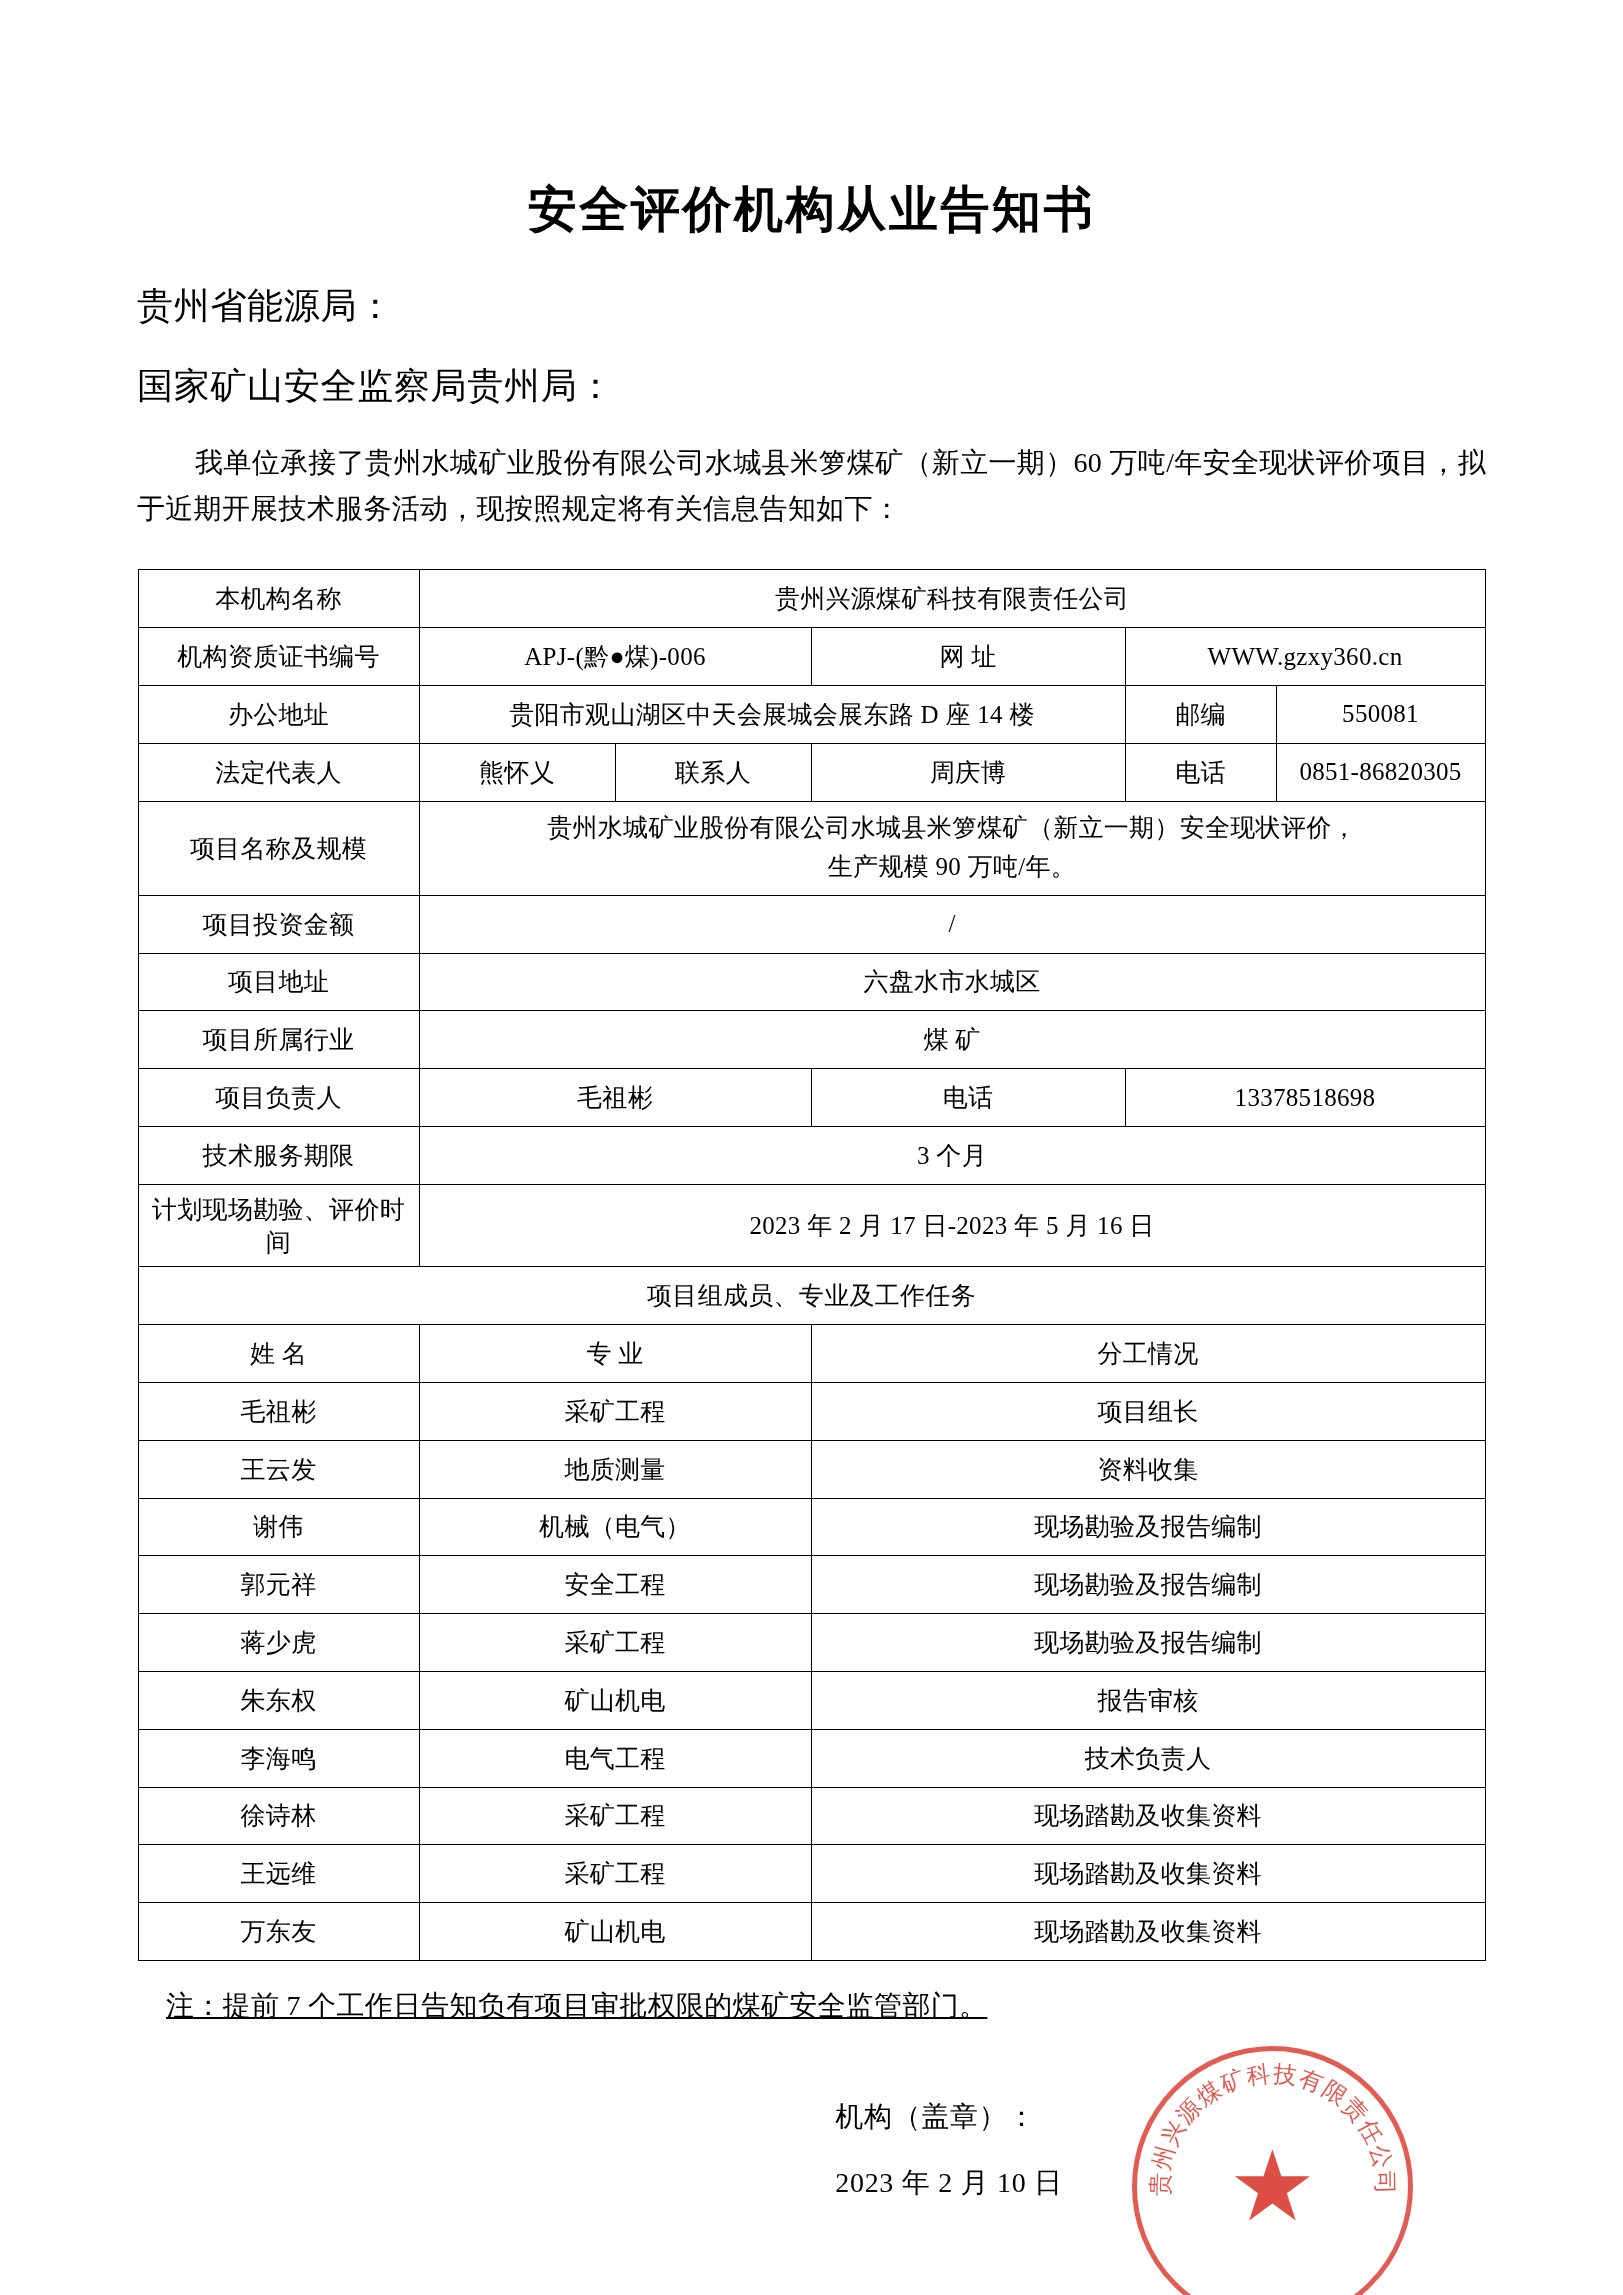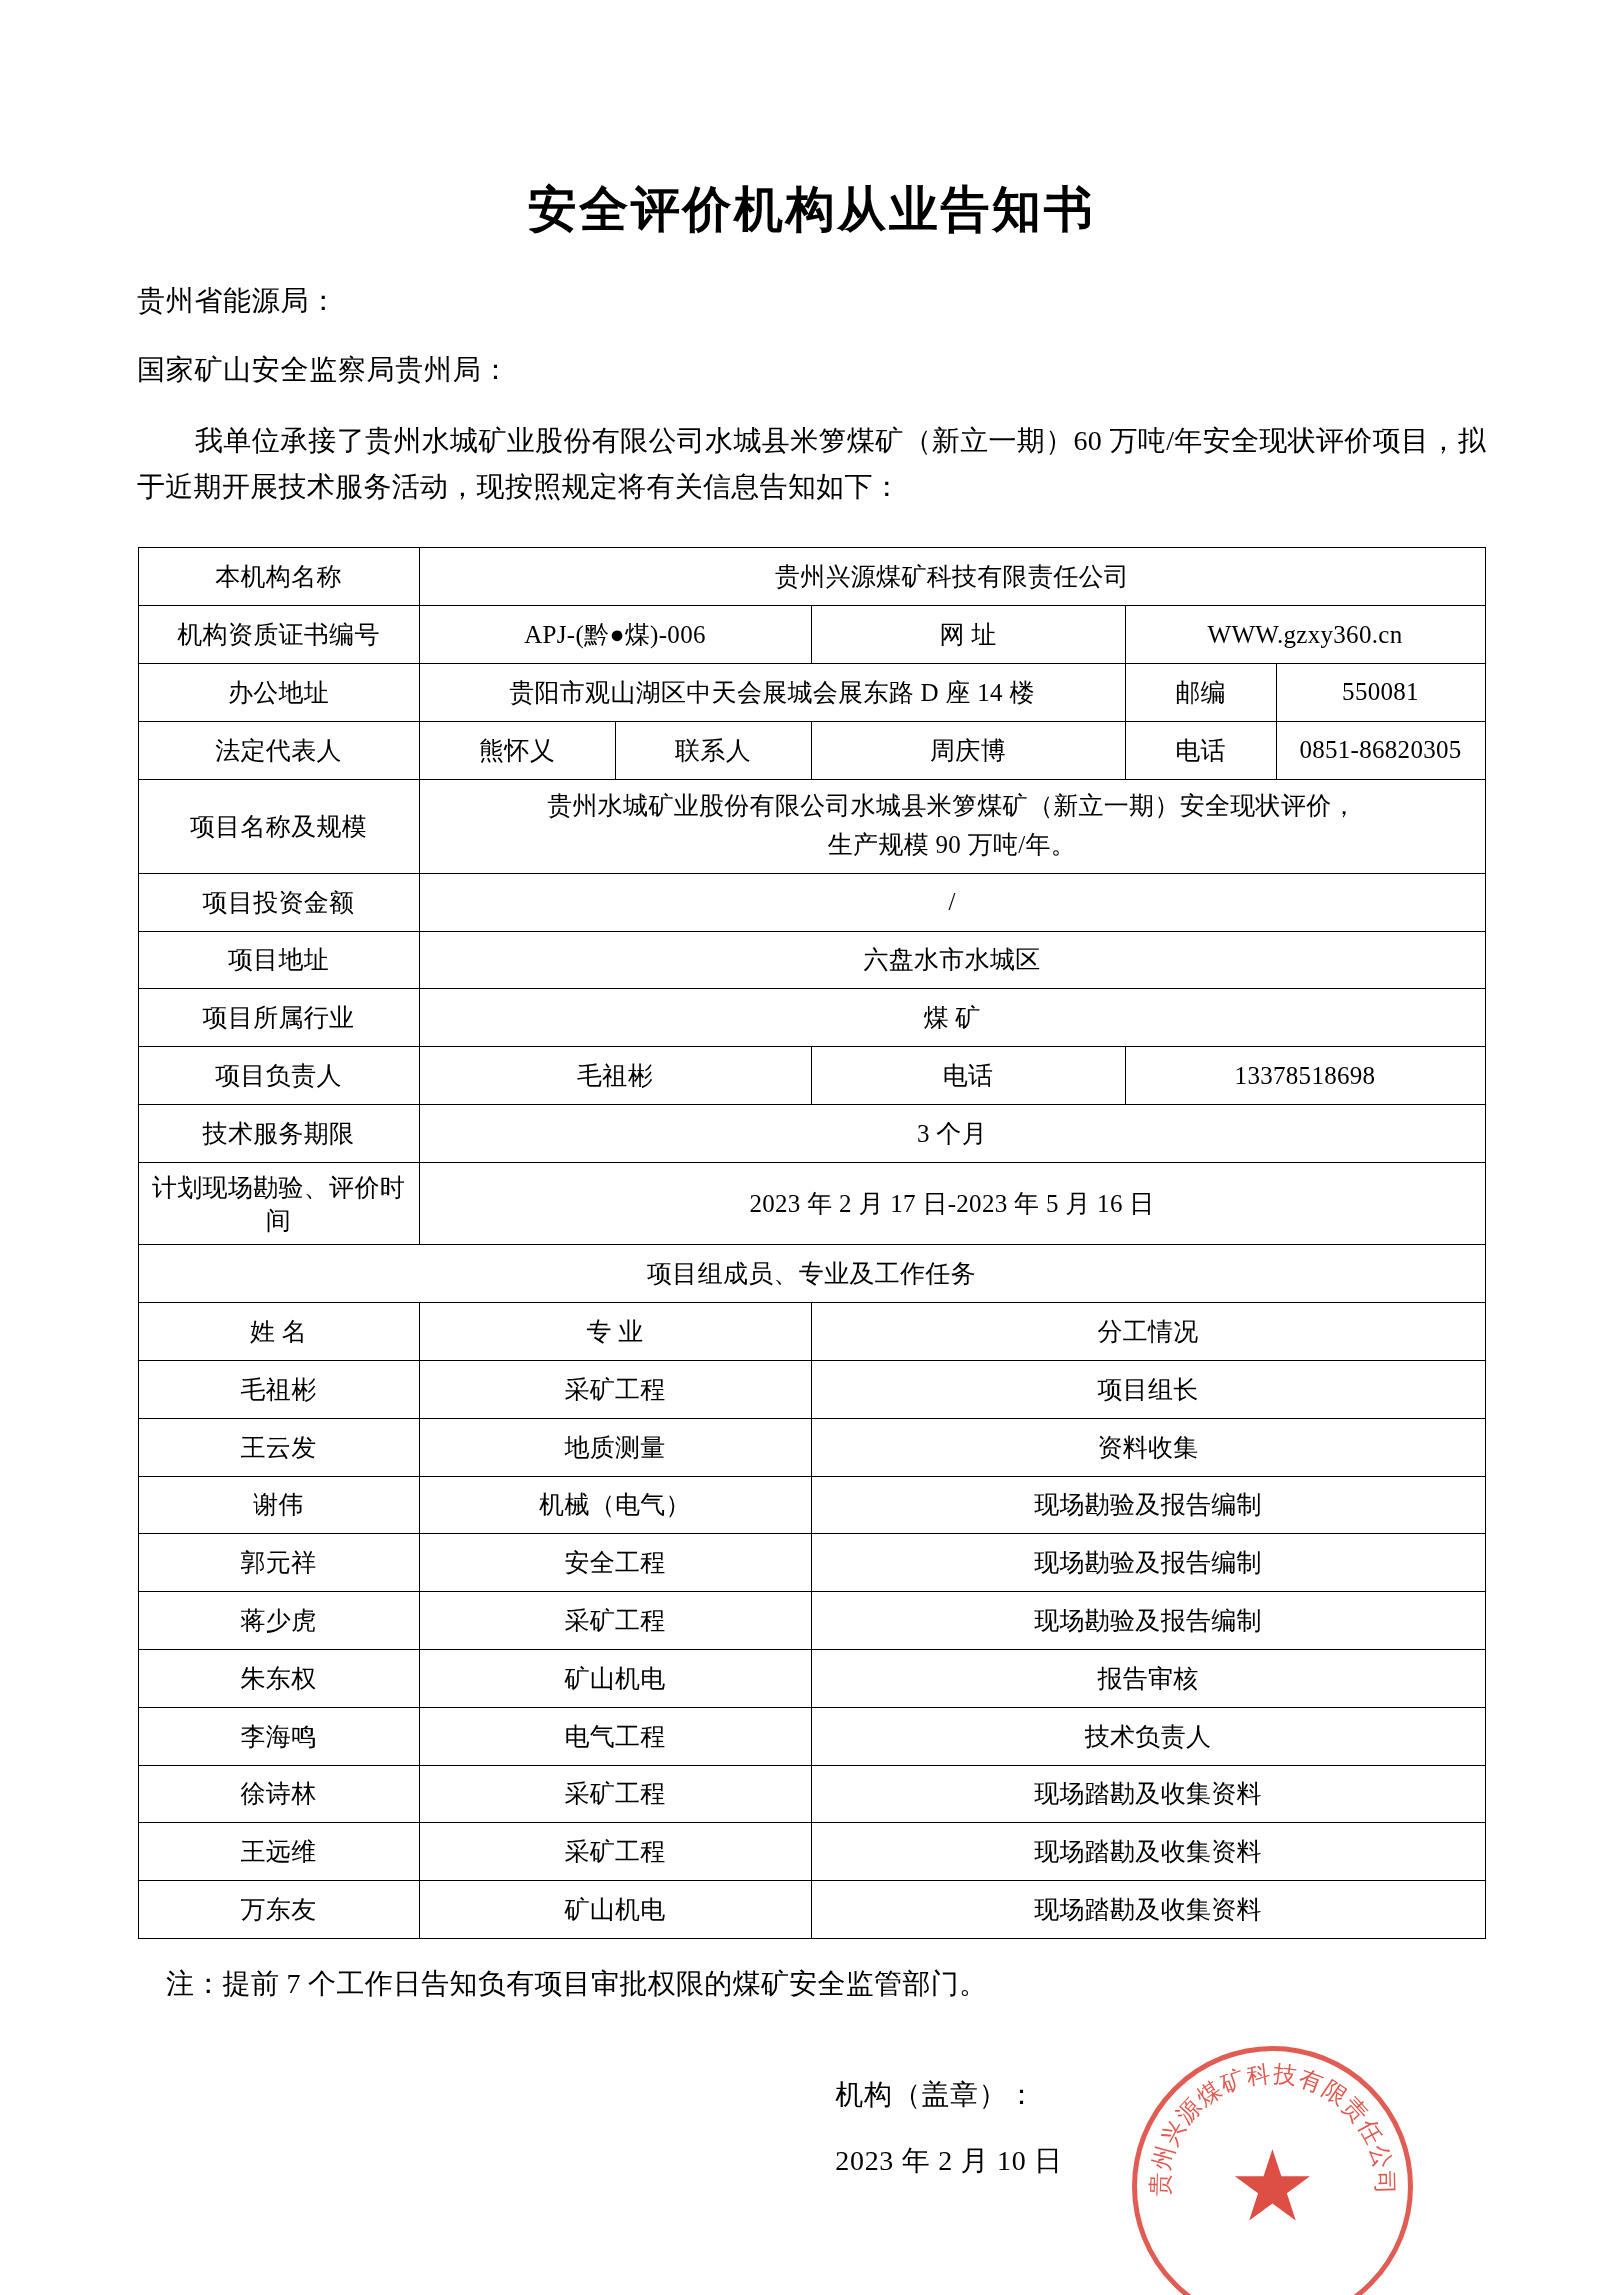--- a/index.html
+++ b/index.html
@@ -18,21 +18,21 @@
   }
   .doc-title {
     text-align:center;
     font-size:49px;
     font-weight:bold;
     letter-spacing:2.6px;
     margin:177px 0 0 0;
     font-family:"Liberation Serif", serif;
   }
   .addressee {
-    font-size:28px;
+    font-size:36px;
     margin:39px 0 0 137px;
     letter-spacing:0.7px;
   }
   .addressee.second { margin-top:31px; }
   .para {
     font-size:28px;
     line-height:1.65;
     margin:29px 137px 0 137px;
     text-indent:58px;
     text-align:justify;
@@ -57,20 +57,21 @@
   td.label { text-align:center; }
   td.leftpad { text-align:left; padding-left:18.3px; }
   .latin { font-family:"Liberation Serif", serif; letter-spacing:0.7px; }
   .two-line { line-height:1.55; }
 
   .note {
     font-size:28px;
     margin:26px 137px 0 137px;
     text-indent:29px;
     letter-spacing:0.3px;
+    text-decoration:underline;
   }
   .sign-block {
     margin-top:46px;
     text-align:center;
     font-size:28px;
     letter-spacing:0.7px;
   }
   .sign-block .line { margin-top:27.5px; }
   .sign-inner {
     display:inline-block;

